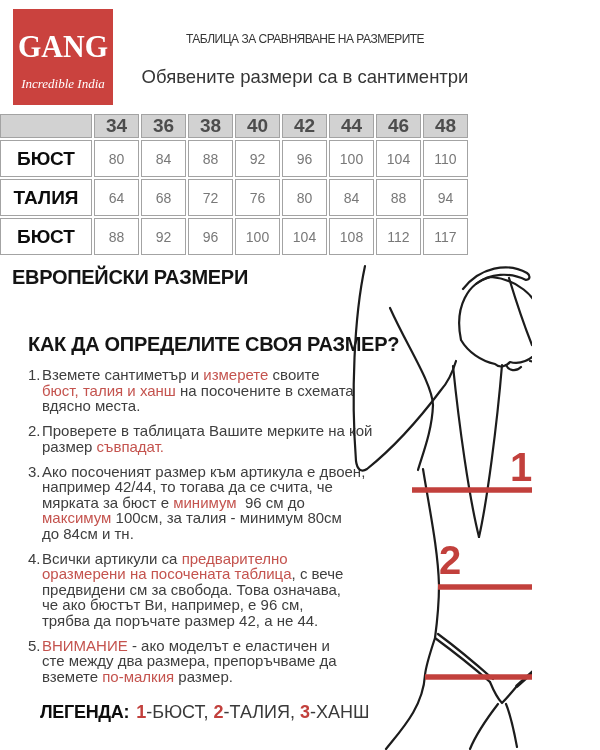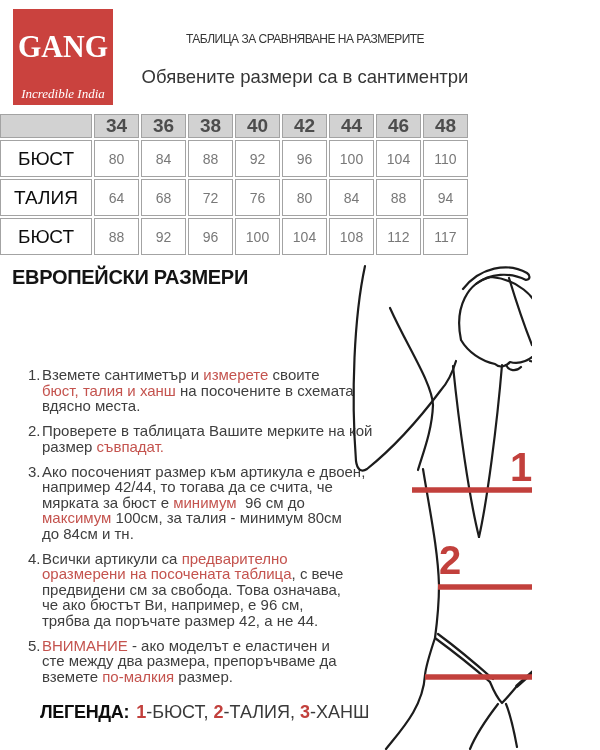--- a/index.html
+++ b/index.html
@@ -11,32 +11,32 @@
   html,body{margin:0;padding:0;background:#fff;}
   .page{
     position:relative;width:532px;height:750px;background:#fff;overflow:hidden;
     font-family:"Liberation Sans",sans-serif;color:#3e3e3e;
   }
   
   .logo{position:absolute;left:13px;top:9px;width:100px;height:96px;
     background:var(--logo-red);color:#fff;text-align:center;}
   .logo-brand{font-family:"Liberation Serif",serif;font-weight:bold;font-size:30px;
     letter-spacing:0px;margin-top:22px;line-height:1;transform:scaleY(1.08);}
-  .logo-tagline{font-family:"Liberation Serif",serif;font-style:italic;font-size:13px;margin-top:25px;}
+  .logo-tagline{font-family:"Liberation Serif",serif;font-style:italic;font-size:13px;margin-top:15px;}
   
   .titles{position:absolute;left:100px;top:32px;width:410px;text-align:center;color:#353535;}
   .title{font-size:12px;letter-spacing:-0.5px;white-space:nowrap;}
   .subtitle{font-size:18.5px;margin-top:20px;white-space:nowrap;}
   
   table.sizes{position:absolute;left:-2px;top:112px;border-collapse:separate;border-spacing:2px;}
   table.sizes th,table.sizes td{border:1px solid #a3a3a3;padding:0;text-align:center;vertical-align:middle;}
   table.sizes th{background:var(--th-bg);color:#4d4d4d;font-weight:bold;font-size:19px;height:22px;width:43px;}
   table.sizes th.corner{width:90px;}
   table.sizes td{height:35px;background:#fff;}
-  td.rowlabel{font-weight:normal;color:#0c0c0c;font-size:19px;width:90px;}
+  td.rowlabel{font-weight:bold;color:#0c0c0c;font-size:19px;width:90px;}
   td.val{color:#787878;font-size:14px;width:43px;}
   
   .sec-heading{position:absolute;left:12px;top:266px;font-size:20px;font-weight:bold;
     color:#141414;letter-spacing:-0.3px;white-space:nowrap;}
   .howto-heading{position:absolute;left:28px;top:333px;font-size:20px;font-weight:bold;
     color:#141414;letter-spacing:-0.3px;white-space:nowrap;}
   
   .howto-list{position:absolute;left:16px;top:367px;width:410px;font-size:15px;
     line-height:15.5px;color:#3e3e3e;}
   .howto-item{display:flex;margin-bottom:9.5px;}
@@ -115,20 +115,21 @@
           <td class="val">100</td>
           <td class="val">104</td>
           <td class="val">108</td>
           <td class="val">112</td>
           <td class="val">117</td>
         </tr>
       </tbody>
   </table>
 
   <div class="sec-heading">ЕВРОПЕЙСКИ РАЗМЕРИ</div>
+  <div class="howto-heading">КАК ДА ОПРЕДЕЛИТЕ СВОЯ РАЗМЕР?</div>
 
   <div class="howto-list" id="howto-list">
       <div class="howto-item">
         <span class="howto-num">1.</span>
         <span class="howto-text"><span>Вземете сантиметър и </span><span class="red">измерете</span><span> своите
 </span><span class="red">бюст, талия и ханш</span><span> на посочените в схемата
 вдясно места.</span></span>
       </div>
       <div class="howto-item">
         <span class="howto-num">2.</span>

